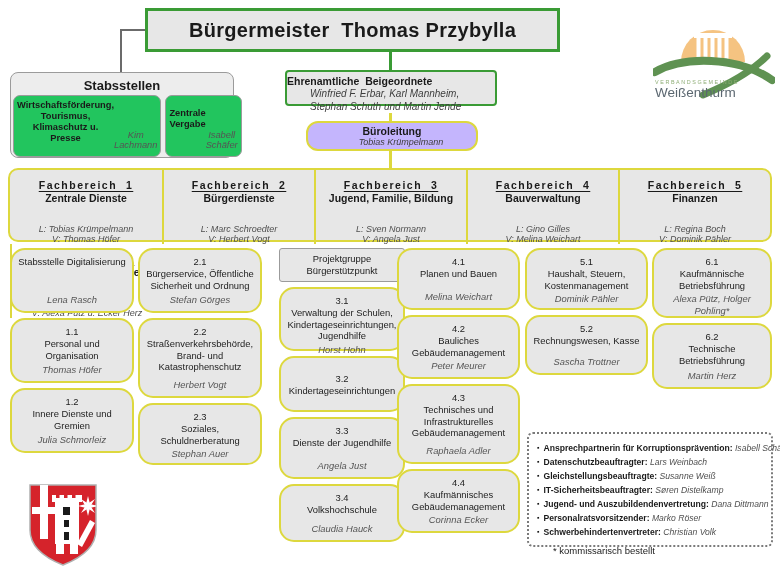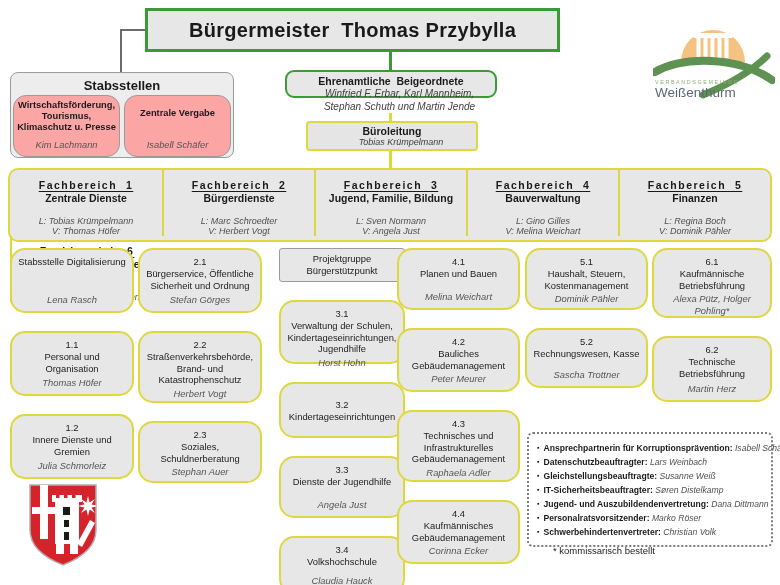--- a/index.html
+++ b/index.html
@@ -16,58 +16,58 @@
   
   .titlebox{left:145px;top:8px;width:415px;height:44px;background:#e7e7e7;
             border:3px solid #3a9b35;display:flex;align-items:center;justify-content:center;
             font-size:20px;font-weight:bold;letter-spacing:.3px;white-space:pre-wrap;}
 
   
   .stabs{left:10px;top:72px;width:224px;height:86px;background:#ededed;border:1.5px solid #9b9b9b;
          border-radius:8px;padding:2px 2px 2px 2px;}
   .stabs .hdr{text-align:center;font-weight:bold;font-size:13px;padding:3px 0 2px;}
   .stabs .row{display:flex;gap:4px;align-items:stretch;height:62px;}
-  .sbox{flex:1;background:#fca5a5;border:1.5px solid #9b9b9b;border-radius:13px;
-        display:flex;flex-direction:column;text-align:center;padding:4px 3px;font-size:9.3px;}
+  .sbox{flex:1;background:#22c55e;border:1.5px solid #9b9b9b;border-radius:7px;
+        display:flex;flex-direction:row;text-align:center;padding:4px 3px;font-size:9.3px;}
   .sbox .t{font-weight:bold;line-height:1.2;}
   .sbox .nm{margin-top:auto;font-style:italic;color:#555;padding-bottom:2px;}
 
   
-  .beig{left:285px;top:70px;width:212px;height:28px;background:#e7e7e7;border:2.5px solid #3a9b35;
-        border-radius:9px;text-align:center;padding-top:3px;}
+  .beig{left:285px;top:70px;width:212px;height:36px;background:#e7e7e7;border:2.5px solid #3a9b35;
+        border-radius:4px;padding-top:3px;}
   .beig .t{font-weight:bold;font-size:10.5px;white-space:pre-wrap;}
   .beig .nm{font-style:italic;font-size:10px;color:#3d3d3d;line-height:1.25;padding:1px 6px 0;margin-left:17px;}
-  .buero{left:306px;top:121px;width:172px;height:30px;background:#e5e5e5;border:2.5px solid #ddd83e;
-         border-radius:4px;text-align:center;padding-top:2px;}
+  .buero{left:306px;top:121px;width:172px;height:30px;background:#c4b5fd;border:2.5px solid #ddd83e;
+         border-radius:12px;text-align:center;padding-top:2px;}
   .buero .t{font-weight:bold;font-size:10.5px;}
   .buero .nm{font-style:italic;font-size:9px;color:#3d3d3d;margin-left:18px;}
 
   
   .fbrow{left:8px;top:168px;width:764px;height:74px;background:#e7e7e7;border:2.5px solid #ddd83e;
          border-radius:10px;display:grid;grid-template-columns:repeat(5,1fr);}
   .fbcell{text-align:center;padding-top:9px;}
   .fbcell + .fbcell{border-left:2px solid #ddd83e;}
   .fb-head{font-weight:bold;font-size:10.5px;letter-spacing:1.5px;text-decoration:underline;
            text-underline-offset:2px;white-space:pre;}
   .fb-sub{font-weight:bold;font-size:10.5px;margin-top:1px;}
-  .fb-l{font-style:italic;color:#4f4f4f;font-size:9px;margin-top:12px;}
+  .fb-l{font-style:italic;color:#4f4f4f;font-size:9px;margin-top:20px;}
   .fb-v{font-style:italic;color:#4f4f4f;font-size:9px;}
 
   
-  .col{position:absolute;top:248px;display:flex;flex-direction:column;gap:18px;}
+  .col{position:absolute;top:248px;display:flex;flex-direction:column;gap:5px;}
   .ub{box-sizing:border-box;background:#e7e7e7;border:2.5px solid #ddd83e;border-radius:15px;
       text-align:center;font-size:9.4px;line-height:1.25;color:#222;
       display:flex;flex-direction:column;padding:6px 5px 5px;}
   .ub .nm{margin-top:auto;font-style:italic;color:#555;padding-top:2px;}
   .ub.cen{justify-content:center;}
   .pgbox{box-sizing:border-box;background:#e7e7e7;border:1.5px solid #9b9b9b;border-radius:3px;
          text-align:center;font-size:9.4px;line-height:1.3;display:flex;flex-direction:column;
          justify-content:center;}
   .h34{height:34px}.h56{height:56px}.h58{height:58px}.h60{height:60px}.h62{height:62px}
-  .h64{height:64px}.h65{height:65px}.h66{height:66px}.h70{height:70px}.h72{height:72px}
+  .h64{height:64px}.h65{height:65px}.h66{height:66px}.h70{height:70px}.h72{height:80px}
 
   
   .contacts{left:527px;top:432px;width:246px;border:2px dotted #7a7a7a;border-radius:6px;
             background:#fff;padding:7px 8px 6px;}
   .crow{font-size:8.6px;line-height:14px;white-space:nowrap;}
   .cb{font-size:7px;margin-right:4px;vertical-align:1px;}
   .cl{font-weight:bold;}
   .cn{font-style:italic;color:#4f4f4f;}
   .footnote{left:553px;top:545px;font-size:9.5px;}
 

